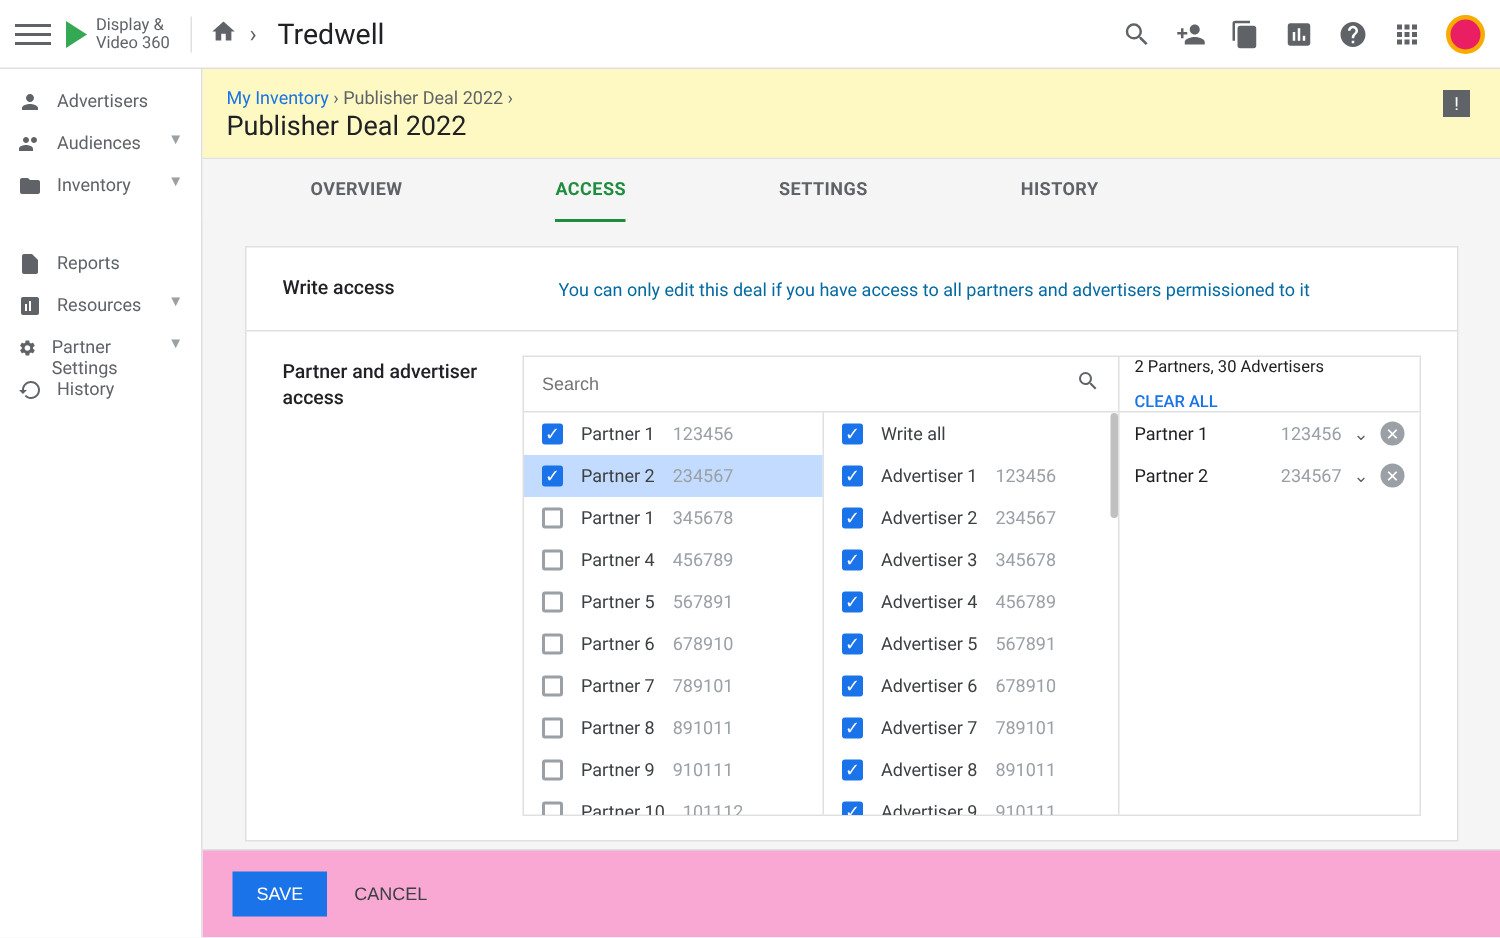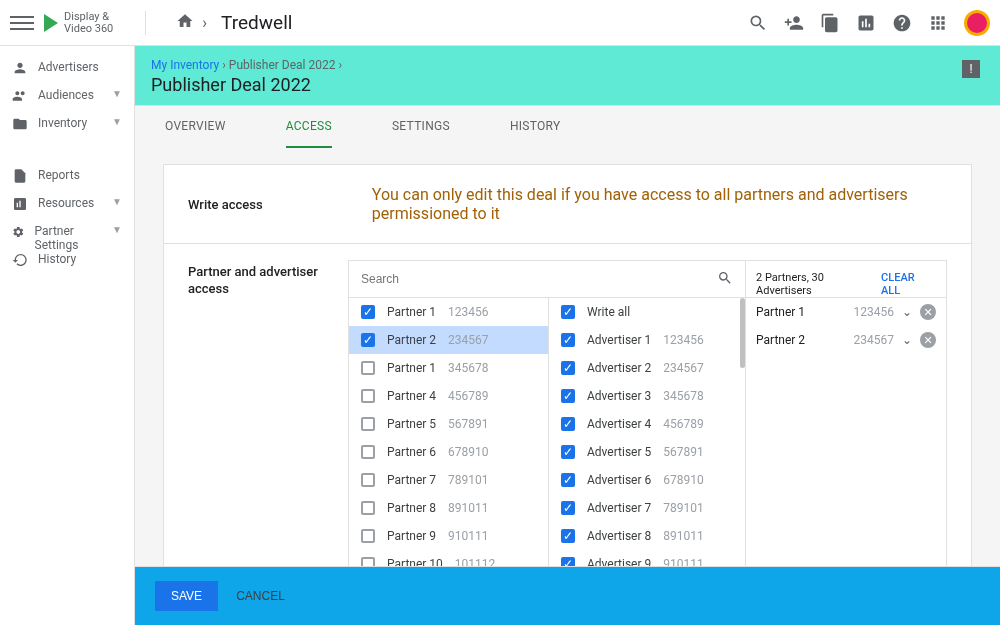--- a/index.html
+++ b/index.html
@@ -1,80 +1,80 @@
 <!DOCTYPE html>
 <html><head>
 <meta charset="utf-8">
 <style>
 * { box-sizing: border-box; margin: 0; padding: 0; }
 body { font-family: Roboto, Arial, sans-serif; font-size: 13px; color: #202124; background: #fff; width: 1000px; height: 625px; overflow: hidden; }
 .topbar { height: 46px; border-bottom: 1px solid #e0e0e0; display: flex; align-items: center; padding: 0 10px; }
 .hamburger { width: 24px; height: 24px; display: flex; flex-direction: column; justify-content: center; gap: 4px; cursor: pointer; margin-right: 10px; }
 .hamburger span { height: 2px; background: #5f6368; }
-.logo { display: flex; align-items: center; gap: 6px; padding-right: 32px; border-right: 1px solid #e0e0e0; margin-right: 30px; }
+.logo { display: flex; align-items: center; gap: 6px; padding-right: 14px; border-right: 1px solid #e0e0e0; margin-right: 12px; }
 .logo-tri { width: 0; height: 0; border-top: 9px solid transparent; border-bottom: 9px solid transparent; border-left: 14px solid #34a853; }
 .logo-text { font-size: 11px; line-height: 12px; color: #5f6368; }
 .crumb-home { color: #5f6368; margin-right: 8px; }
 .crumb-chevron { color: #5f6368; margin-right: 14px; font-size: 16px; }
 .title { font-size: 19px; color: #202124; }
 .spacer { flex: 1; }
 .top-icons { display: flex; align-items: center; gap: 16px; }
 .top-icons .ic { width: 20px; height: 20px; color: #5f6368; cursor: pointer; display: flex; align-items: center; justify-content: center; }
 .avatar-outer { width: 26px; height: 26px; border-radius: 50%; background: #f9ab00; display: flex; align-items: center; justify-content: center; }
 .avatar-inner { width: 20px; height: 20px; border-radius: 50%; background: #e91e63; }
 
 .body { display: flex; height: calc(625px - 46px); }
 .sidebar { width: 134px; padding-top: 14px; }
 .sb-item { display: flex; height: 28px; padding: 0 12px; color: #5f6368; font-size: 12px; cursor: pointer; gap: 10px; }
 .sb-item .ic { width: 16px; height: 16px; display: flex; align-items: center; justify-content: center; }
 .sb-item .exp { margin-left: auto; color: #9aa0a6; font-size: 10px; }
 
 .main { flex: 1; background: #f5f5f5; display: flex; flex-direction: column; overflow: hidden; border-left: 1px solid #e0e0e0; }
-.whitehead { background: #5eead4; padding: 12px 16px 0; position: relative; }
+.whitehead { background: #fef9c3; padding: 12px 16px 0; position: relative; }
 .breadcrumb { font-size: 12px; color: #5f6368; }
 .breadcrumb a { color: #1a73e8; text-decoration: none; }
 .page-title { font-size: 18px; margin-top: 2px; margin-bottom: 10px; }
 .feedback { position: absolute; top: 14px; right: 20px; width: 18px; height: 18px; background: #5f6368; color: #fff; display: flex; align-items: center; justify-content: center; font-size: 12px; }
 .tabs { display: flex; gap: 60px; background: #f5f5f5; padding: 0 30px; border-top: 1px solid #e0e0e0; }
-.tab { font-size: 12px; font-weight: 400; color: #5f6368; padding: 13px 0; cursor: pointer; letter-spacing: 0.3px; }
+.tab { font-size: 12px; font-weight: 700; color: #5f6368; padding: 13px 0; cursor: pointer; letter-spacing: 0.3px; margin-left: 42px; }
 .tab.active { color: #1e8e3e; border-bottom: 2px solid #1e8e3e; }
 
 .content { flex: 1; overflow: auto; padding: 16px 28px; }
 .card { background: #fff; border: 1px solid #e0e0e0; }
 .row1 { display: flex; padding: 20px 24px; border-bottom: 1px solid #e0e0e0; align-items: center; gap: 24px; }
 .row1 .lbl { width: 160px; font-size: 13px; font-weight: 500; }
-.row1 .desc { font-size: 16px; color: #a16207; margin-left: 22px; }
+.row1 .desc { font-size: 12px; color: #0369a1; }
 .row2 { display: flex; padding: 16px 24px 0; }
 .row2 .lbl { width: 160px; font-size: 13px; font-weight: 500; line-height: 1.3; padding-top: 4px; }
 .picker { flex: 1; border: 1px solid #e0e0e0; display: flex; flex-direction: column; margin-bottom: 16px; }
 .picker-head { display: flex; border-bottom: 1px solid #e0e0e0; }
 .search-area { flex: 1; display: flex; align-items: center; padding: 0 12px; height: 36px; border-right: 1px solid #e0e0e0; }
 .search-area input { border: 0; outline: 0; flex: 1; font-size: 12px; color: #000000; }
 .search-area .sic { color: #5f6368; }
-.summary { width: 200px; display: flex; align-items: flex-end; justify-content: space-between; padding: 0 10px; font-size: 11px; }
+.summary { width: 200px; display: flex; align-items: flex-start; justify-content: space-between; padding: 0 10px; font-size: 11px; flex-direction: column; }
 .summary .clear { color: #1a73e8; font-weight: 500; cursor: pointer; font-size: 11px; }
 .picker-body { display: flex; height: 268px; }
 .col { overflow-y: auto; position: relative; }
 .col1 { width: 200px; border-right: 1px solid #e0e0e0; }
 .col2 { flex: 1; border-right: 1px solid #e0e0e0; }
 .col3 { width: 200px; }
 .line { display: flex; align-items: center; height: 28px; padding: 0 12px; font-size: 12px; gap: 12px; cursor: pointer; }
 .line.selrow { background: #c2dbff; }
 .line .nm { color: #3c4043; }
 .line .id { color: #9aa0a6; }
 .chk { width: 14px; height: 14px; border: 2px solid #9aa0a6; border-radius: 2px; display: flex; align-items: center; justify-content: center; flex-shrink: 0; }
 .chk.on { background: #1a73e8; border-color: #1a73e8; color: #fff; }
 .selitem { display: flex; align-items: center; height: 28px; padding: 0 10px; font-size: 12px; gap: 6px; }
 .selitem .nm { flex: 1; }
 .selitem .id { color: #9aa0a6; }
 .selitem .chv { color: #5f6368; cursor: pointer; width: 14px; text-align: center; }
 .selitem .rm { width: 16px; height: 16px; border-radius: 50%; background: #9aa0a6; color: #fff; display: flex; align-items: center; justify-content: center; font-size: 11px; cursor: pointer; }
 .scrolltrack { position: absolute; top: 0; right: 0; width: 5px; height: 70px; background: #c0c0c0; border-radius: 3px; }
 
-.footer { background: #0ea5e9; border-top: 1px solid #e0e0e0; padding: 14px 20px; display: flex; gap: 18px; align-items: center; }
+.footer { background: #f9a8d4; border-top: 1px solid #e0e0e0; padding: 14px 20px; display: flex; gap: 18px; align-items: center; }
 .btn-save { background: #1a73e8; color: #fff; border: 0; padding: 8px 16px; font-size: 12px; font-weight: 500; cursor: pointer; }
 .btn-cancel { background: none; border: 0; color: #3c4043; font-size: 12px; font-weight: 500; cursor: pointer; }
 
 svg { width: 100%; height: 100%; }
 </style>
 </head>
 <body>
 
 <div class="topbar">
   <div class="hamburger">

